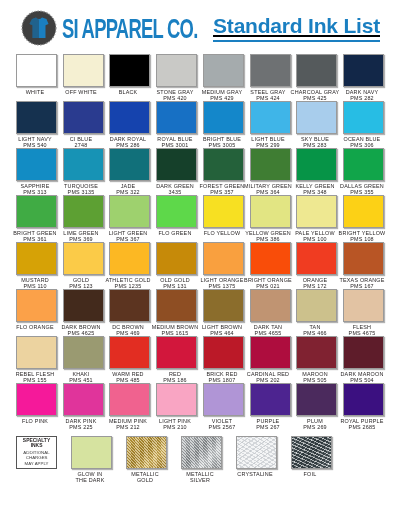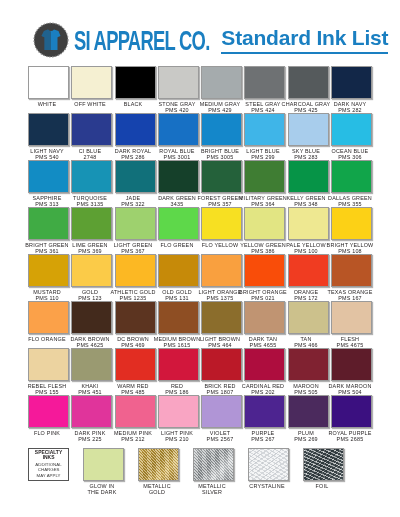--- a/index.html
+++ b/index.html
@@ -6,21 +6,21 @@
   html, body {
     width: 400px; height: 517px;
     background: #ffffff;
     font-family: "Liberation Sans", sans-serif;
     overflow: hidden;
   }
   #page {
     position: relative;
     width: 400px; height: 517px;
     background: #fff;
-    padding: 12px;
+    padding: 0;
   }
 
   
   .header {
     display: flex;
     align-items: center;
     padding: 8px 14px 4px 20px;
     height: 52px;
   }
   .logo {
@@ -43,20 +43,21 @@
     letter-spacing: -0.8px;
     color: #1a7fc1;
     transform: scaleY(1.35) scaleX(0.92);
     transform-origin: left center;
     white-space: nowrap;
   }
   .title-wrap {
     margin-left: auto;
     padding-right: 6px;
     text-align: right;
+    text-decoration: underline;
   }
   .doc-title {
     font-family: "Liberation Sans", sans-serif;
     font-weight: bold;
     font-size: 21px;
     color: #1a7fc1;
     letter-spacing: -0.2px;
     white-space: nowrap;
     line-height: 1.1;
   }

